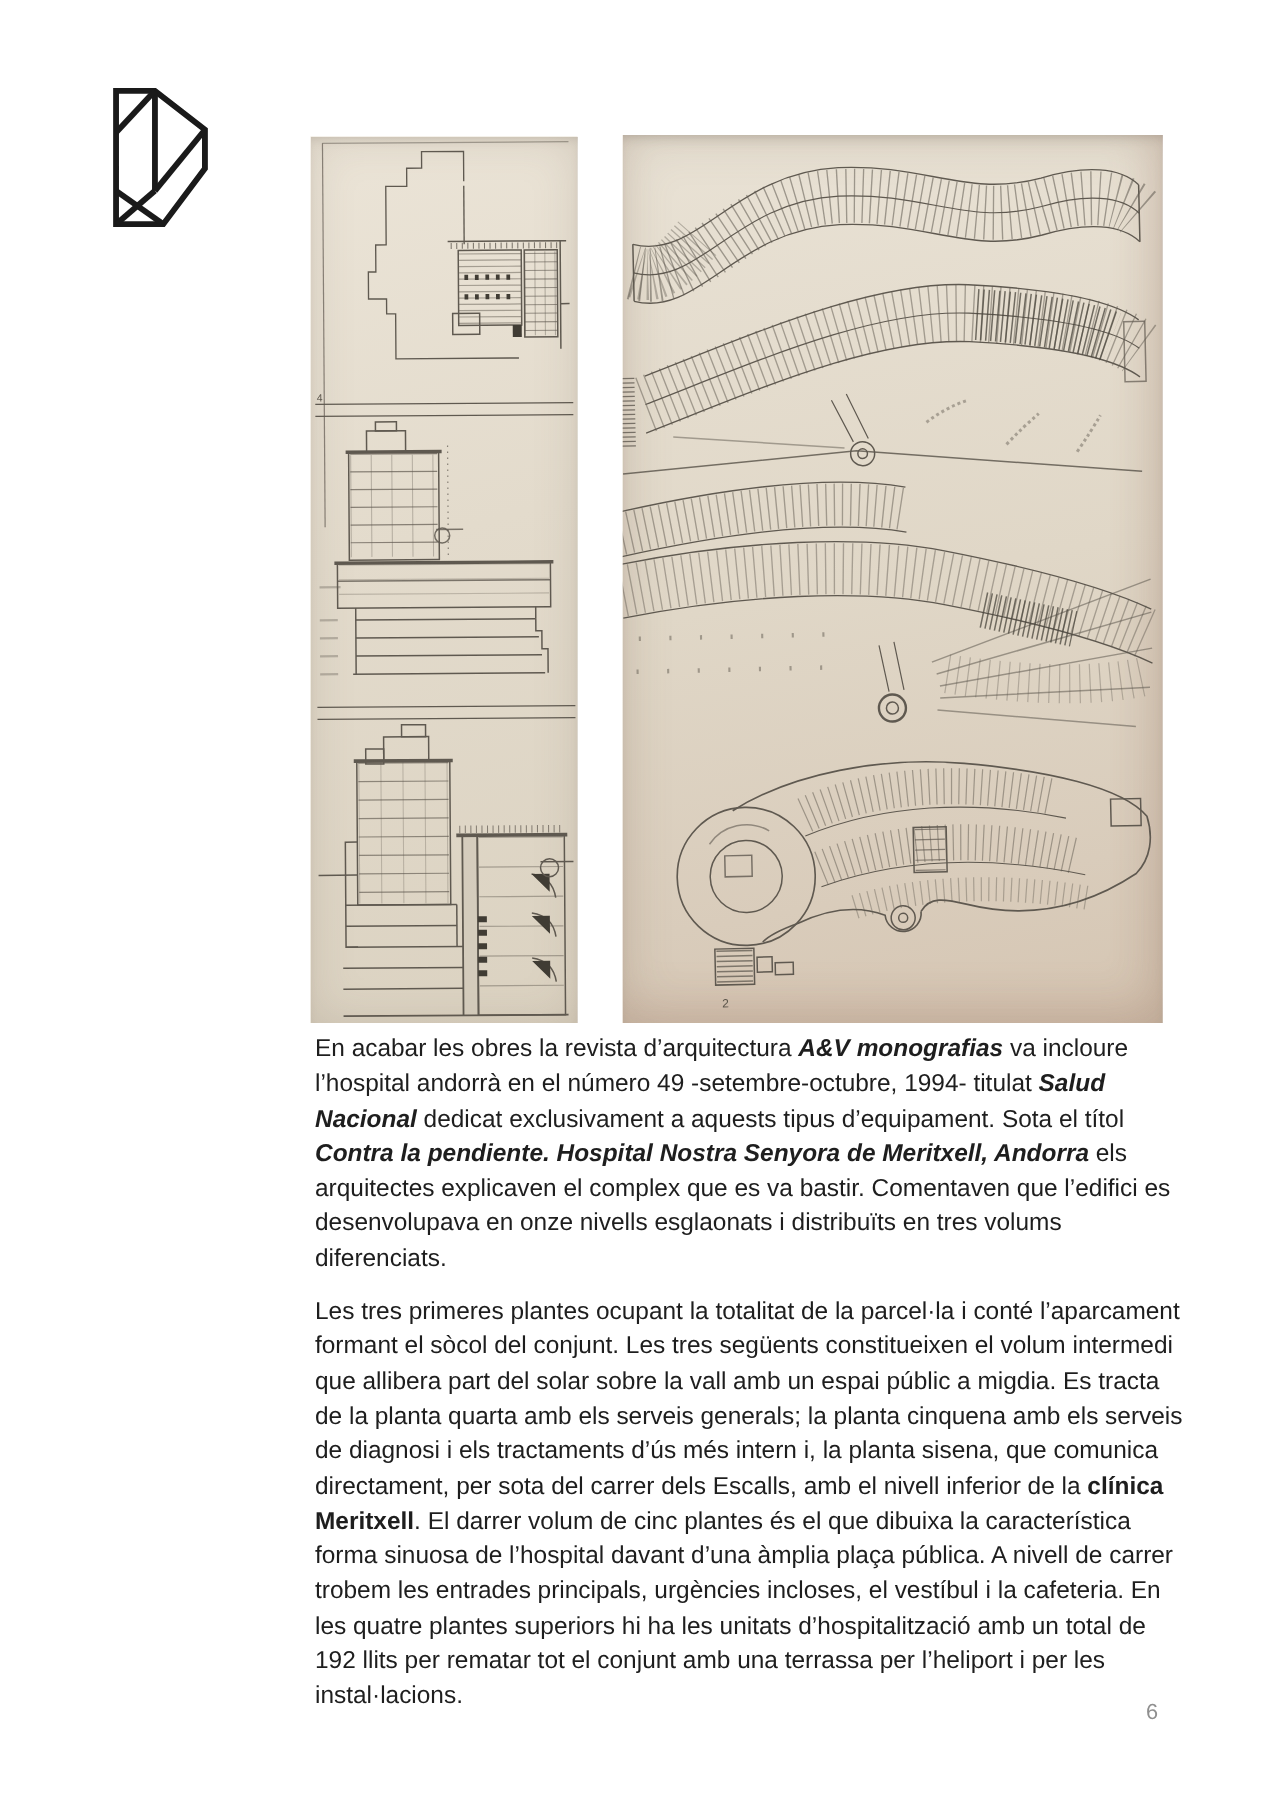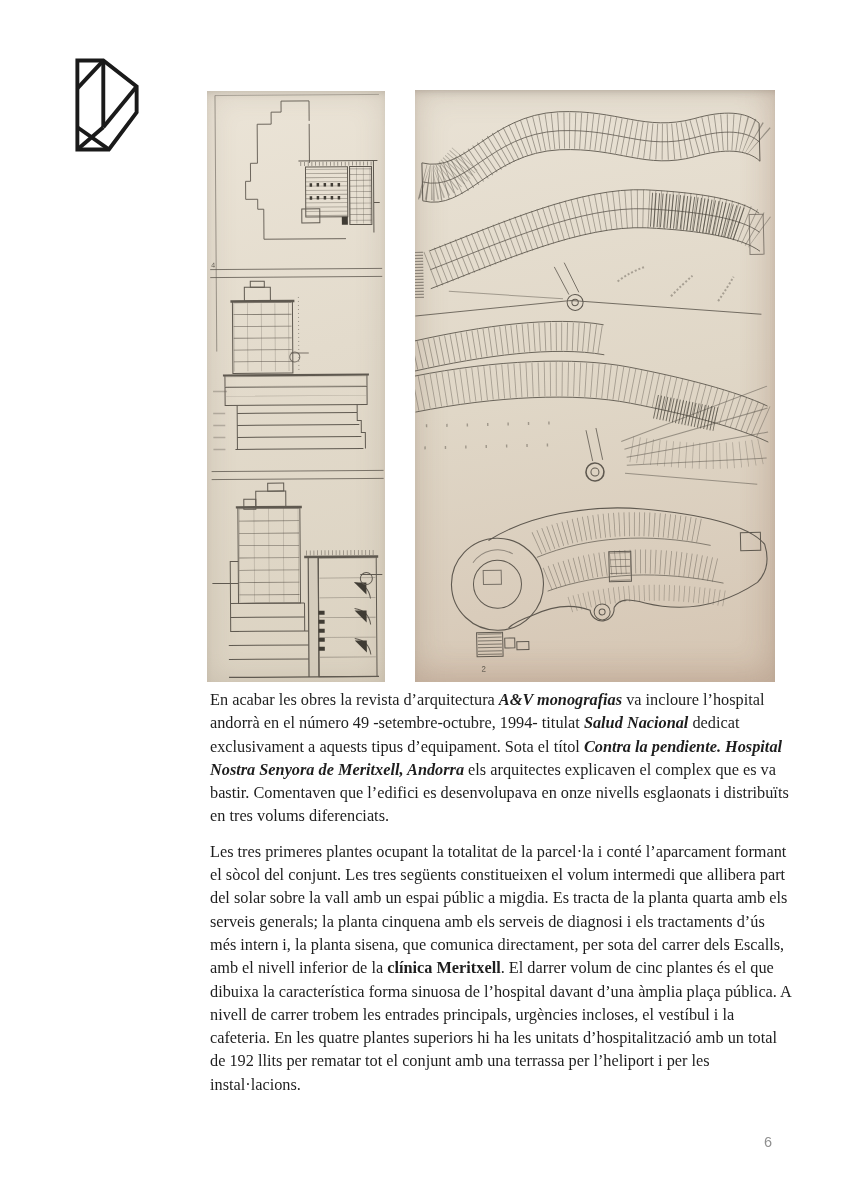--- a/index.html
+++ b/index.html
@@ -17,21 +17,21 @@
   }
   .fig-right{
     left:415px;top:90px;width:360px;height:592px;
     background:linear-gradient(170deg,#e9e2d5 0%,#e0d7c7 50%,#d9ccbb 82%,#d5c5b2 100%);
     box-shadow:inset 0 0 34px rgba(110,95,75,.2), inset -8px -14px 28px rgba(175,130,110,.18), inset 0 5px 9px -5px rgba(80,70,60,.35);
   }
   .fig svg{display:block;width:100%;height:100%;}
   .fig text{font-family:"Liberation Sans",sans-serif;fill:#5a544a;}
   .textblock{
     position:absolute;left:210px;top:688px;width:581px;
-    font-size:16.3px;line-height:23.3px;color:#1e1e1e;font-family:Liberation Serif, serif;
+    font-size:16.3px;line-height:23.3px;color:#1e1e1e;
   }
   .textblock p{margin:0 0 12px;}
   .bi{font-weight:bold;font-style:italic;}
   .b{font-weight:bold;}
   .pagenum{position:absolute;left:764px;top:1134px;font-size:14.5px;color:#8f8f8f;}
 </style>
 </head>
 <body>
 
 <div class="logo">

